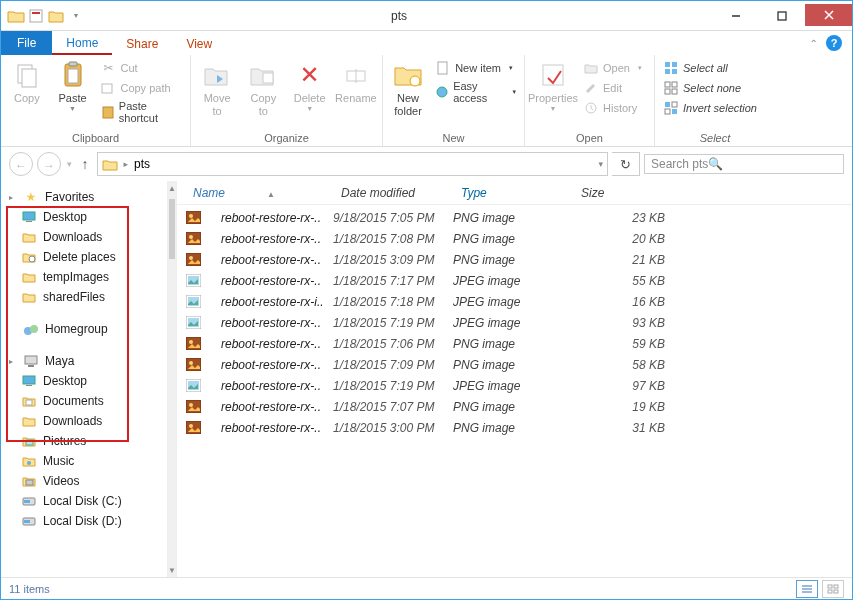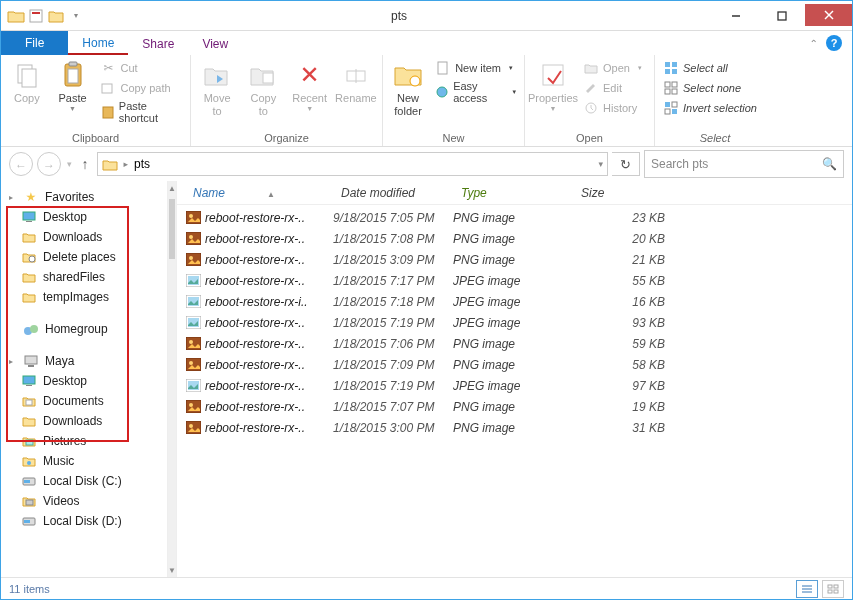--- a/index.html
+++ b/index.html
@@ -10,22 +10,22 @@
 .qat { display: flex; align-items: center; gap: 2px; padding-left: 6px; }
 .qat-icon { width: 18px; height: 18px; display: flex; align-items: center; justify-content: center; font-size: 11px; }
 .titlebar-title { flex: 1; text-align: center; font-size: 12px; color: #333; }
 .winctrl { display: flex; }
 .winbtn { width: 46px; height: 22px; display: flex; align-items: center; justify-content: center; cursor: default; font-size: 11px; }
 .winbtn.close { background: #c75050; color: #fff; width: 48px; height: 22px; margin-top: -1px; margin-right: -1px; }
 .winbtn.min, .winbtn.max { color: #333; }
 
 
 .tabsrow { height: 24px; display: flex; align-items: stretch; background: #fff; position: relative; }
-.tab-file { background: #1979ca; color: #fff; font-size: 12px; padding: 0 24px; display: flex; align-items: center; }
-.tab { font-size: 12px; padding: 0 14px; display: flex; align-items: center; color: #701a75; border-top: 1px solid transparent; }
+.tab-file { background: #1979ca; color: #fff; font-size: 12px; padding: 0 16px; display: flex; align-items: center; }
+.tab { font-size: 12px; padding: 0 14px; display: flex; align-items: center; color: #c2410c; border-top: 1px solid transparent; }
 .tab.active { color: #1979ca; border-bottom: 2px solid #b91c1c; position: relative; }
 .tab.active::after { content: ''; position: absolute; left:0; right:0; top:0; border-top: 2px solid #fff; }
 .tabsrow-right { margin-left: auto; display: flex; align-items: center; gap: 8px; padding-right: 10px; }
 .help-circle { width: 16px; height: 16px; border-radius: 50%; background: #1e90e8; color: #fff; font-size: 11px; display: flex; align-items: center; justify-content: center; font-weight: bold; }
 
 
 .ribbon { height: 92px; background: #fff; border-bottom: 1px solid #ddd; display: flex; }
 .group { border-right: 1px solid #e5e5e5; display: flex; flex-direction: column; padding: 2px 4px 0; }
 .group-body { flex: 1; display: flex; align-items: flex-start; gap: 2px; }
 .group-label { font-size: 11px; color: #666; text-align: center; padding: 2px 0; }
@@ -34,43 +34,43 @@
 .smlist { display: flex; flex-direction: column; gap: 2px; padding-top: 2px; }
 .smbtn { display: flex; align-items: center; gap: 4px; font-size: 11px; color: #444; padding: 1px 4px; }
 .smbtn .ic { width: 16px; height: 16px; display: flex; align-items: center; justify-content: center; font-size: 12px; }
 .dis { color: #aaa; }
 
 
 .addrrow { height: 34px; display: flex; align-items: center; padding: 4px 8px; gap: 4px; }
 .navcircle { width:24px; height:24px; border:1px solid #ccc; border-radius:50%; display:flex; align-items:center; justify-content:center; color:#bbb; font-size:12px; }
 .addrbox { flex:1; height:24px; border:1px solid #ccc; display:flex; align-items:center; padding:0 4px; font-size:12px; gap:6px; }
 .refbox { width:28px; height:24px; border:1px solid #ccc; border-left:none; display:flex; align-items:center; justify-content:center; color:#555; font-size:13px; }
-.searchbox { width:200px; height:28px; border:1px solid #ccc; display:flex; align-items:center; padding:0 6px; font-size:12px; color:#888; justify-content:space-between; }
+.searchbox { width:200px; height:20px; border:1px solid #ccc; display:flex; align-items:center; padding:0 6px; font-size:12px; color:#888; justify-content:flex-start; }
 
 
 .body { position:absolute; top:180px; bottom:22px; left:0; right:0; display:flex; }
 .nav { width:166px; border-right:0; overflow:hidden; font-size:12px; padding-top:6px; }
 .navscroll { width:10px; background:#f0f0f0; border-left:1px solid #eee; border-right:1px solid #eee; position:relative; }
 .navscroll .thumb { position:absolute; left:1px; right:1px; top:18px; height:60px; background:#cdcdcd; }
 .navscroll .arr { position:absolute; left:0; right:0; height:14px; display:flex; align-items:center; justify-content:center; color:#888; font-size:8px; }
 .navscroll .arr.top{ top:0;} .navscroll .arr.bot{ bottom:0;}
 .nav-item { display:flex; align-items:center; gap:6px; padding:2px 0 2px 20px; color:#222; }
 .nav-group { display:flex; align-items:center; gap:6px; padding:2px 0 2px 8px; color:#222; }
 .nic { width:16px; height:16px; display:flex; align-items:center; justify-content:center; font-size:12px; }
 
 .filepane { flex:1; display:flex; flex-direction:column;font-style:italic; }
 .cols { height:24px; border-bottom:1px solid #eee; display:flex; align-items:center; font-size:12px; color:#3576b6; }
 .col { padding:0 8px; }
 .col.name { width:148px; margin-left:8px; color:#3576b6; }
 .col.date { width:120px; color:#444;}
-.col.type { width:120px; color:#4d7c0f;}
+.col.type { width:120px; color:#0369a1;}
 .col.size { width:120px; color:#444;}
 .rows { padding-top:2px; }
 .row { display:flex; align-items:center; height:21px; font-size:12px; color:#222; }
-.row .cname { width:148px; margin-left:8px; display:flex; align-items:flex-start; gap:4px; overflow:hidden; white-space:nowrap; }
+.row .cname { width:148px; margin-left:8px; display:flex; align-items:flex-start; gap:20px; overflow:hidden; white-space:nowrap; }
 .row .cname span.txt { overflow:hidden; text-overflow:ellipsis; }
 .row .cdate { width:120px; color:#555;}
 .row .ctype { width:120px; color:#404040;}
 .row .csize { width:120px; color:#555; text-align:right; padding-right:28px;}
 .fic { width:16px; height:14px; display:inline-flex; align-items:center; justify-content:center; font-size:10px; }
 .redbox { position:absolute; border:2px solid #d62020; pointer-events:none; }
 
 .status { position:absolute; left:0; right:0; bottom:0; height:22px; border-top:1px solid #e3e3e3; display:flex; align-items:center; font-size:11px; color:#5a7aa8; padding:0 8px; justify-content:space-between; }
 .viewbtns { display:flex; gap:4px; }
 .viewbtn { width:22px; height:18px; border:1px solid #5a9fd6; display:flex; align-items:center; justify-content:center; font-size:10px; color:#3576b6;}
@@ -201,21 +201,21 @@
             <svg width="28" height="24">
               <path d="M2 6 h8 l2 2 h12 v14 h-22 z" fill="#eee" stroke="#ccc"></path>
               <rect x="14" y="10" width="10" height="10" fill="#fff" stroke="#ccc"></rect>
             </svg>
           </span>
           <span>Copy</span>
           <span>to</span>
         </div>
       <div class="bigbtn dis">
           <span class="ic" style="color:#d44;font-size:24px;">✕</span>
-          <span>Recent</span>
+          <span>Delete</span>
           <span style="font-size:7px;">▼</span>
         </div>
       <div class="bigbtn dis">
           <span class="ic">
             <svg width="24" height="24">
               <rect x="3" y="8" width="18" height="10" fill="#fff" stroke="#ccc"></rect>
               <line x1="12" y1="6" x2="12" y2="20" stroke="#ccc"></line>
             </svg>
           </span>
           <span>Rename</span>
@@ -401,29 +401,29 @@
             </svg>
           </span>
           <span>Delete places</span>
         </div>
         <div class="nav-item">
           <span class="nic">
             <svg width="14" height="12">
               <path d="M1 3 h4 l1 1 h7 v7 h-12 z" fill="#fbe29b" stroke="#d9a430"></path>
             </svg>
           </span>
+          <span>tempImages</span>
+        </div>
+        <div class="nav-item">
+          <span class="nic">
+            <svg width="14" height="12">
+              <path d="M1 3 h4 l1 1 h7 v7 h-12 z" fill="#fbe29b" stroke="#d9a430"></path>
+            </svg>
+          </span>
           <span>sharedFiles</span>
-        </div>
-        <div class="nav-item">
-          <span class="nic">
-            <svg width="14" height="12">
-              <path d="M1 3 h4 l1 1 h7 v7 h-12 z" fill="#fbe29b" stroke="#d9a430"></path>
-            </svg>
-          </span>
-          <span>tempImages</span>
         </div>
       </div>
     <div style="height:12px;"></div>
     <div class="nav-group">
         <span style="width:8px;"></span>
         <span class="nic">
           <svg width="16" height="14">
             <circle cx="5" cy="9" r="4" fill="#7ab6e8"></circle>
             <circle cx="11" cy="7" r="4" fill="#9fd49f"></circle>
           </svg>
@@ -482,34 +482,34 @@
             <svg width="14" height="12">
               <path d="M1 3 h4 l1 1 h7 v7 h-12 z" fill="#fbe29b" stroke="#d9a430"></path>
               <circle cx="7" cy="8" r="2" fill="#5fb0e8"></circle>
             </svg>
           </span>
           <span>Music</span>
         </div>
         <div class="nav-item">
           <span class="nic">
             <svg width="14" height="12">
+              <path d="M1 3 h4 l1 1 h7 v7 h-12 z" fill="#fbe29b" stroke="#d9a430"></path>
+              <rect x="4" y="5" width="7" height="5" fill="#ccc" stroke="#888"></rect>
+            </svg>
+          </span>
+          <span>Videos</span>
+        </div>
+        <div class="nav-item">
+          <span class="nic">
+            <svg width="14" height="12">
               <rect x="1" y="3" width="12" height="7" rx="1" fill="#ddd" stroke="#888"></rect>
               <rect x="2" y="5" width="6" height="3" fill="#5fb0e8"></rect>
             </svg>
           </span>
           <span>Local Disk (C:)</span>
-        </div>
-        <div class="nav-item">
-          <span class="nic">
-            <svg width="14" height="12">
-              <path d="M1 3 h4 l1 1 h7 v7 h-12 z" fill="#fbe29b" stroke="#d9a430"></path>
-              <rect x="4" y="5" width="7" height="5" fill="#ccc" stroke="#888"></rect>
-            </svg>
-          </span>
-          <span>Videos</span>
         </div>
         <div class="nav-item">
           <span class="nic">
             <svg width="14" height="12">
               <rect x="1" y="3" width="12" height="7" rx="1" fill="#ddd" stroke="#888"></rect>
               <rect x="2" y="5" width="6" height="3" fill="#5fb0e8"></rect>
             </svg>
           </span>
           <span>Local Disk (D:)</span>
         </div>

